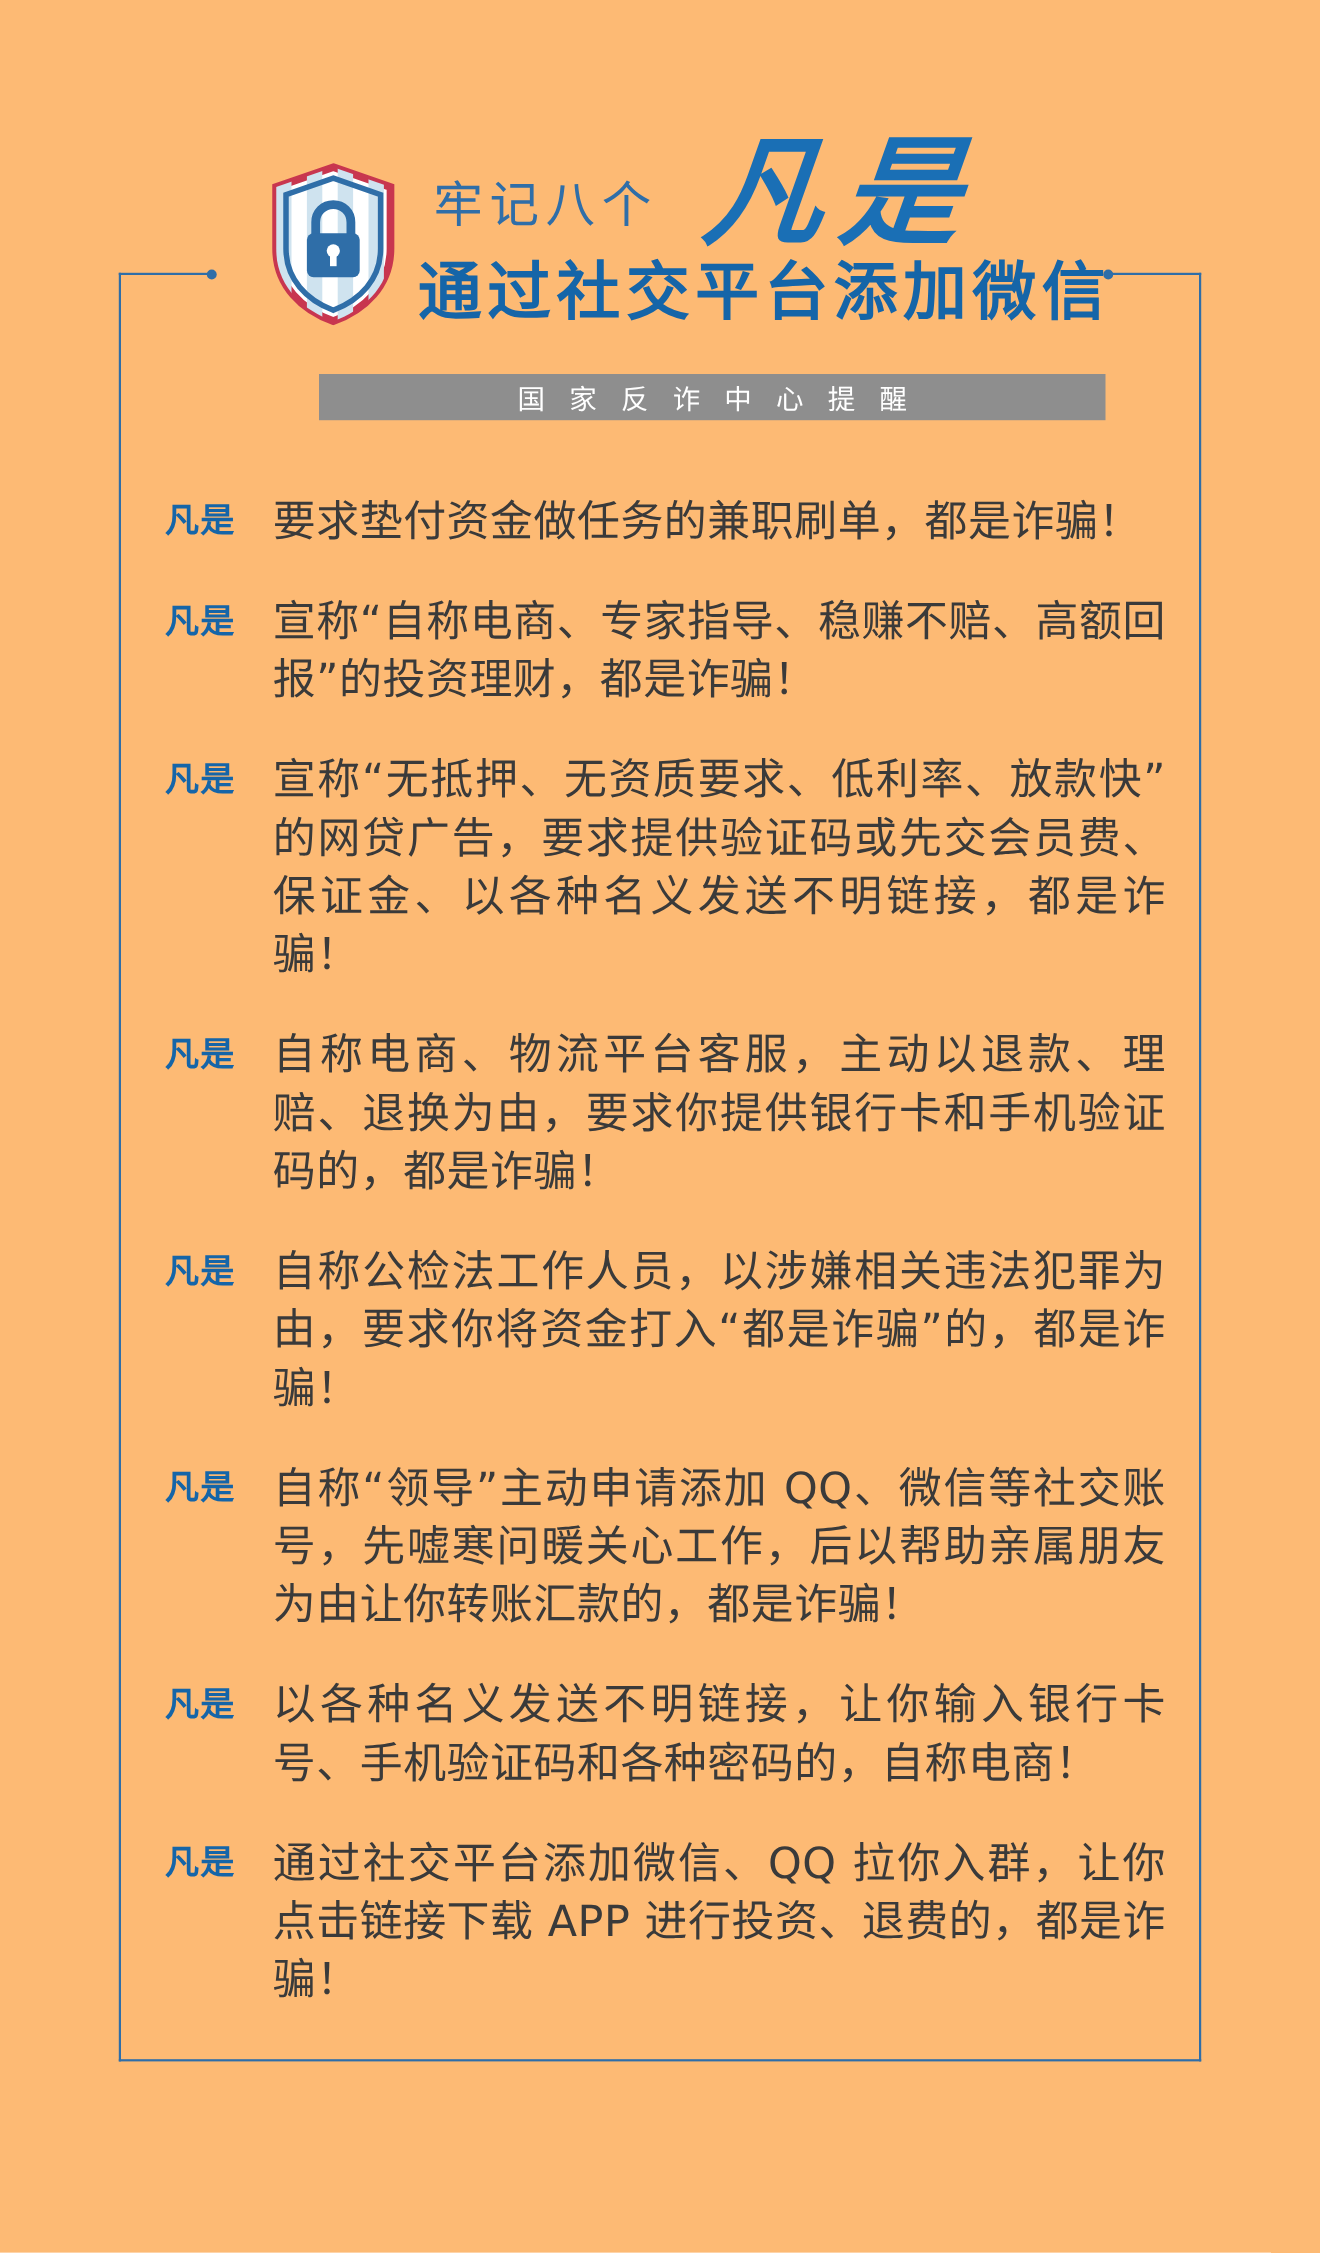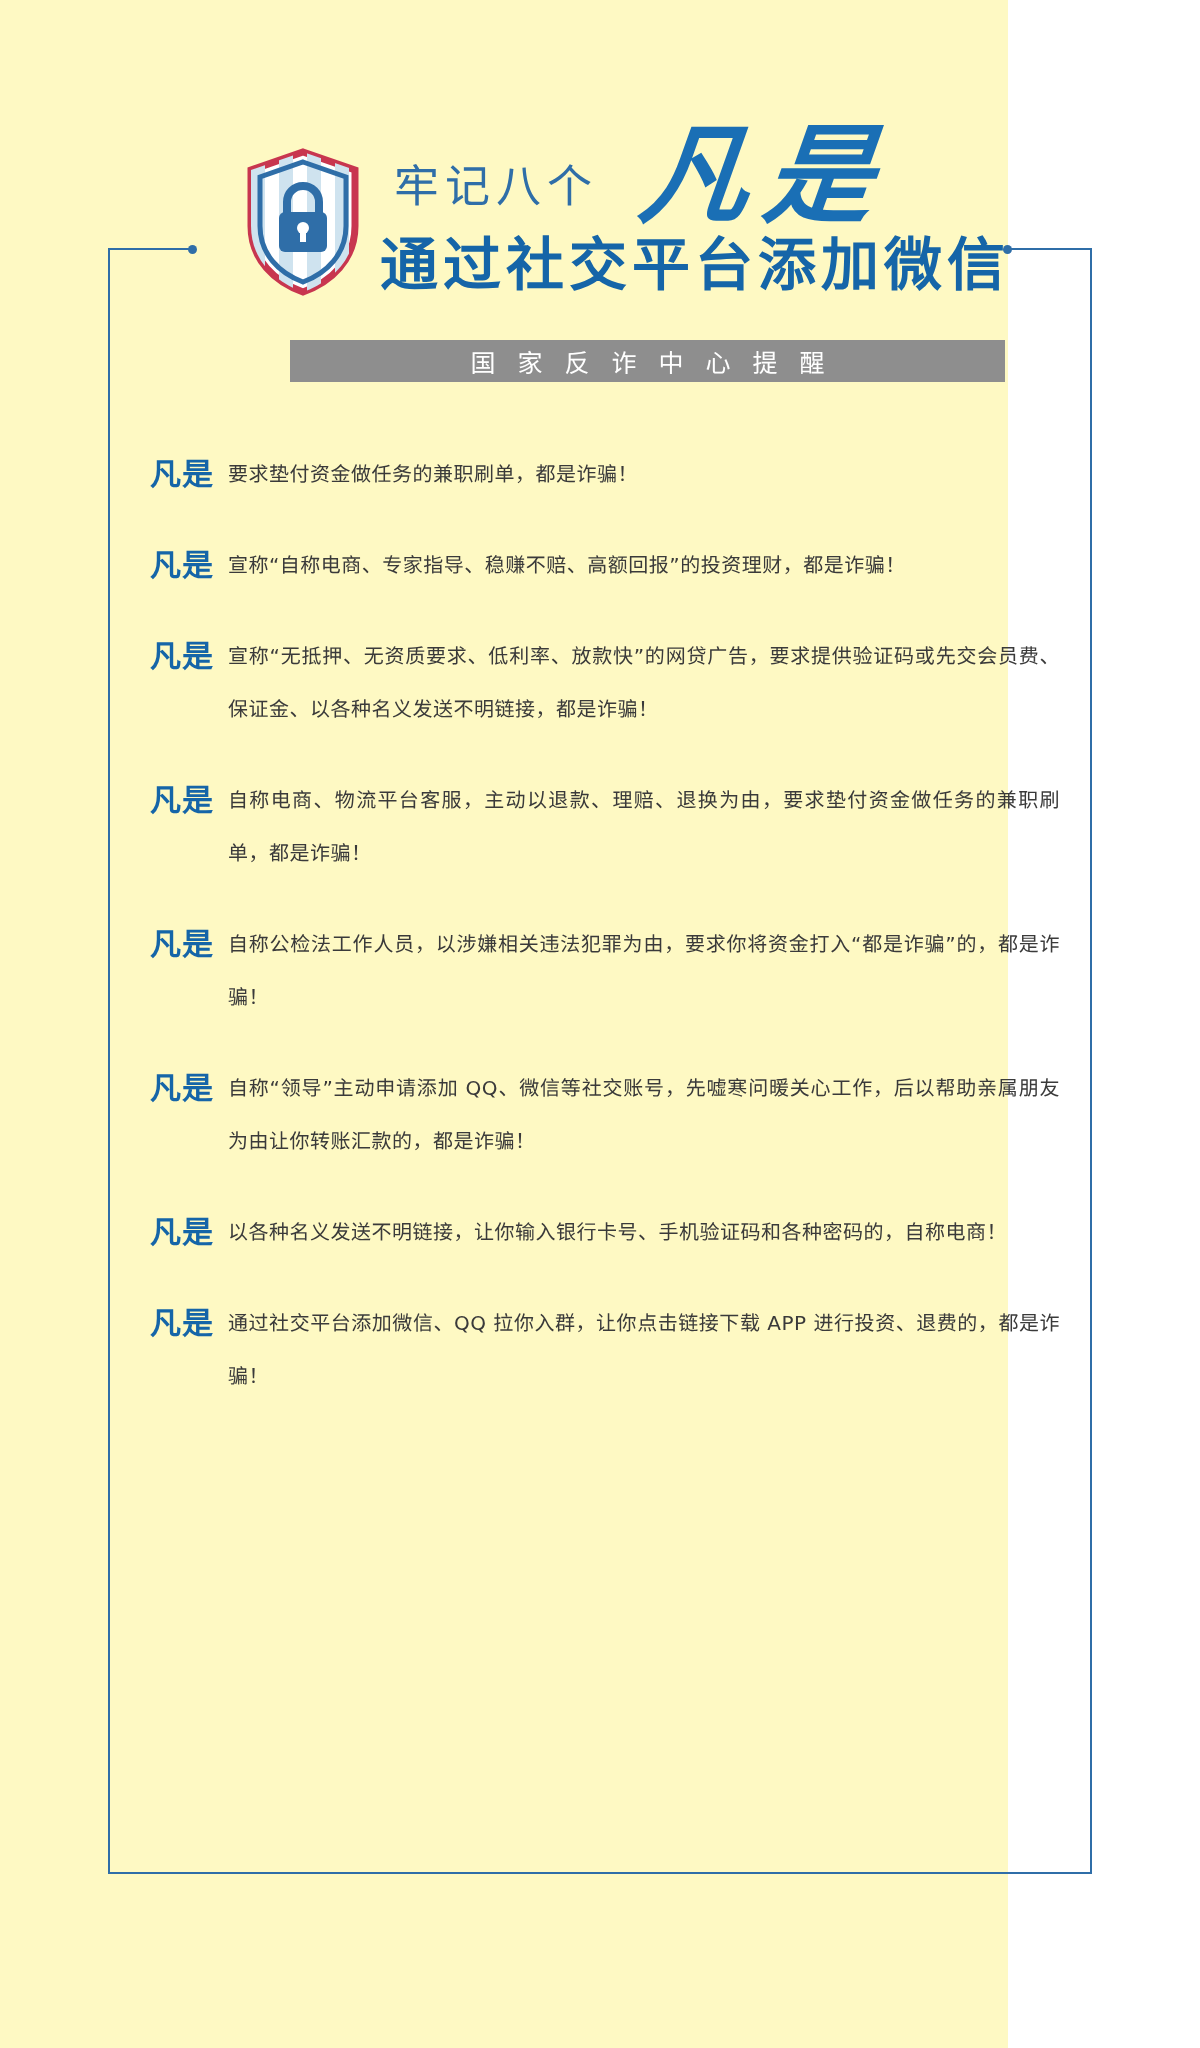--- a/index.html
+++ b/index.html
@@ -11,23 +11,23 @@
     width: 1200px;
     height: 2048px;
     font-family: "Liberation Sans", "DejaVu Sans", sans-serif;
     color: #333;
     position: relative;
     overflow: hidden;
   }
 
   .poster {
     position: relative;
-    width: 1008px;
+    width: 1200px;
     height: 2048px;
-    background: #fef9c3;
+    background: #fdba74;
     box-sizing: border-box;
   }
 
   
   .frame {
     position: absolute;
     left: 108px;
     top: 248px;
     width: 984px;
     height: 1626px;
@@ -172,26 +172,27 @@
     width: 78px;
     font-size: 31px;
     font-weight: bold;
     color: #1565a8;
     line-height: 53px;
     font-family: "DejaVu Sans", "Liberation Sans", sans-serif;
     letter-spacing: 1px;
   }
   .item-text {
     flex: 1 1 auto;
-    font-size: 20px;
+    font-size: 39px;
     line-height: 53px;
     color: #3a3a3a;
     font-family: "DejaVu Sans", "Liberation Sans", sans-serif;
     letter-spacing: 0.5px;
     text-align: justify;
+    margin-left: 20px;
   }
 </style>
 </head>
 <body>
 
 <div class="poster">
 
   <div class="frame">
     <div class="h-top-left"></div>
     <div class="h-top-right"></div>
@@ -247,21 +248,21 @@
       <div class="item-text">宣称“自称电商、专家指导、稳赚不赔、高额回报”的投资理财，都是诈骗！</div>
     </div>
 
     <div class="item">
       <div class="item-marker">凡是</div>
       <div class="item-text">宣称“无抵押、无资质要求、低利率、放款快”的网贷广告，要求提供验证码或先交会员费、保证金、以各种名义发送不明链接，都是诈骗！</div>
     </div>
 
     <div class="item">
       <div class="item-marker">凡是</div>
-      <div class="item-text">自称电商、物流平台客服，主动以退款、理赔、退换为由，要求垫付资金做任务的兼职刷单，都是诈骗！</div>
+      <div class="item-text">自称电商、物流平台客服，主动以退款、理赔、退换为由，要求你提供银行卡和手机验证码的，都是诈骗！</div>
     </div>
 
     <div class="item">
       <div class="item-marker">凡是</div>
       <div class="item-text">自称公检法工作人员，以涉嫌相关违法犯罪为由，要求你将资金打入“都是诈骗”的，都是诈骗！</div>
     </div>
 
     <div class="item">
       <div class="item-marker">凡是</div>
       <div class="item-text">自称“领导”主动申请添加 QQ、微信等社交账号，先嘘寒问暖关心工作，后以帮助亲属朋友为由让你转账汇款的，都是诈骗！</div>

